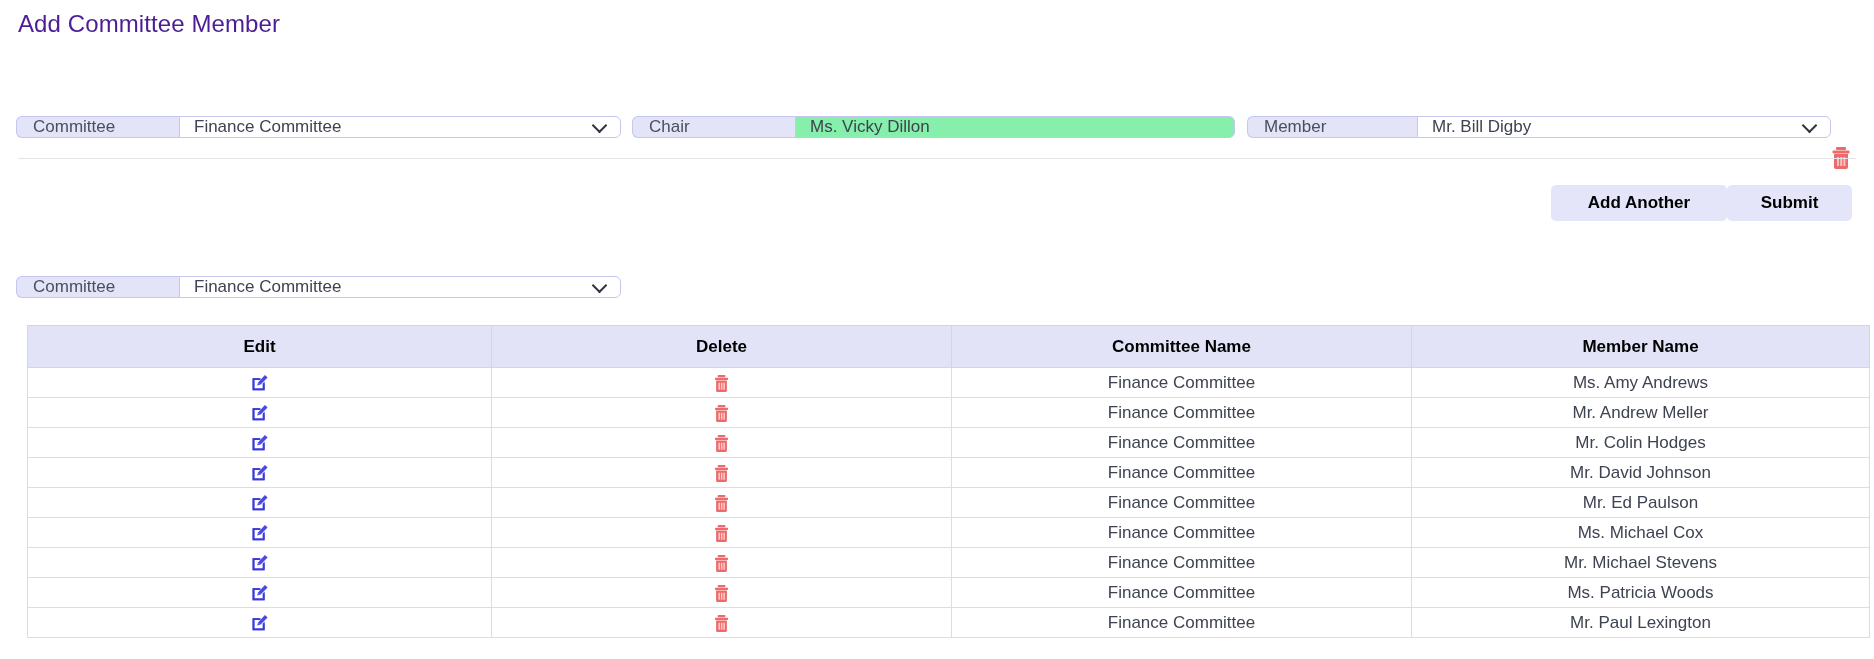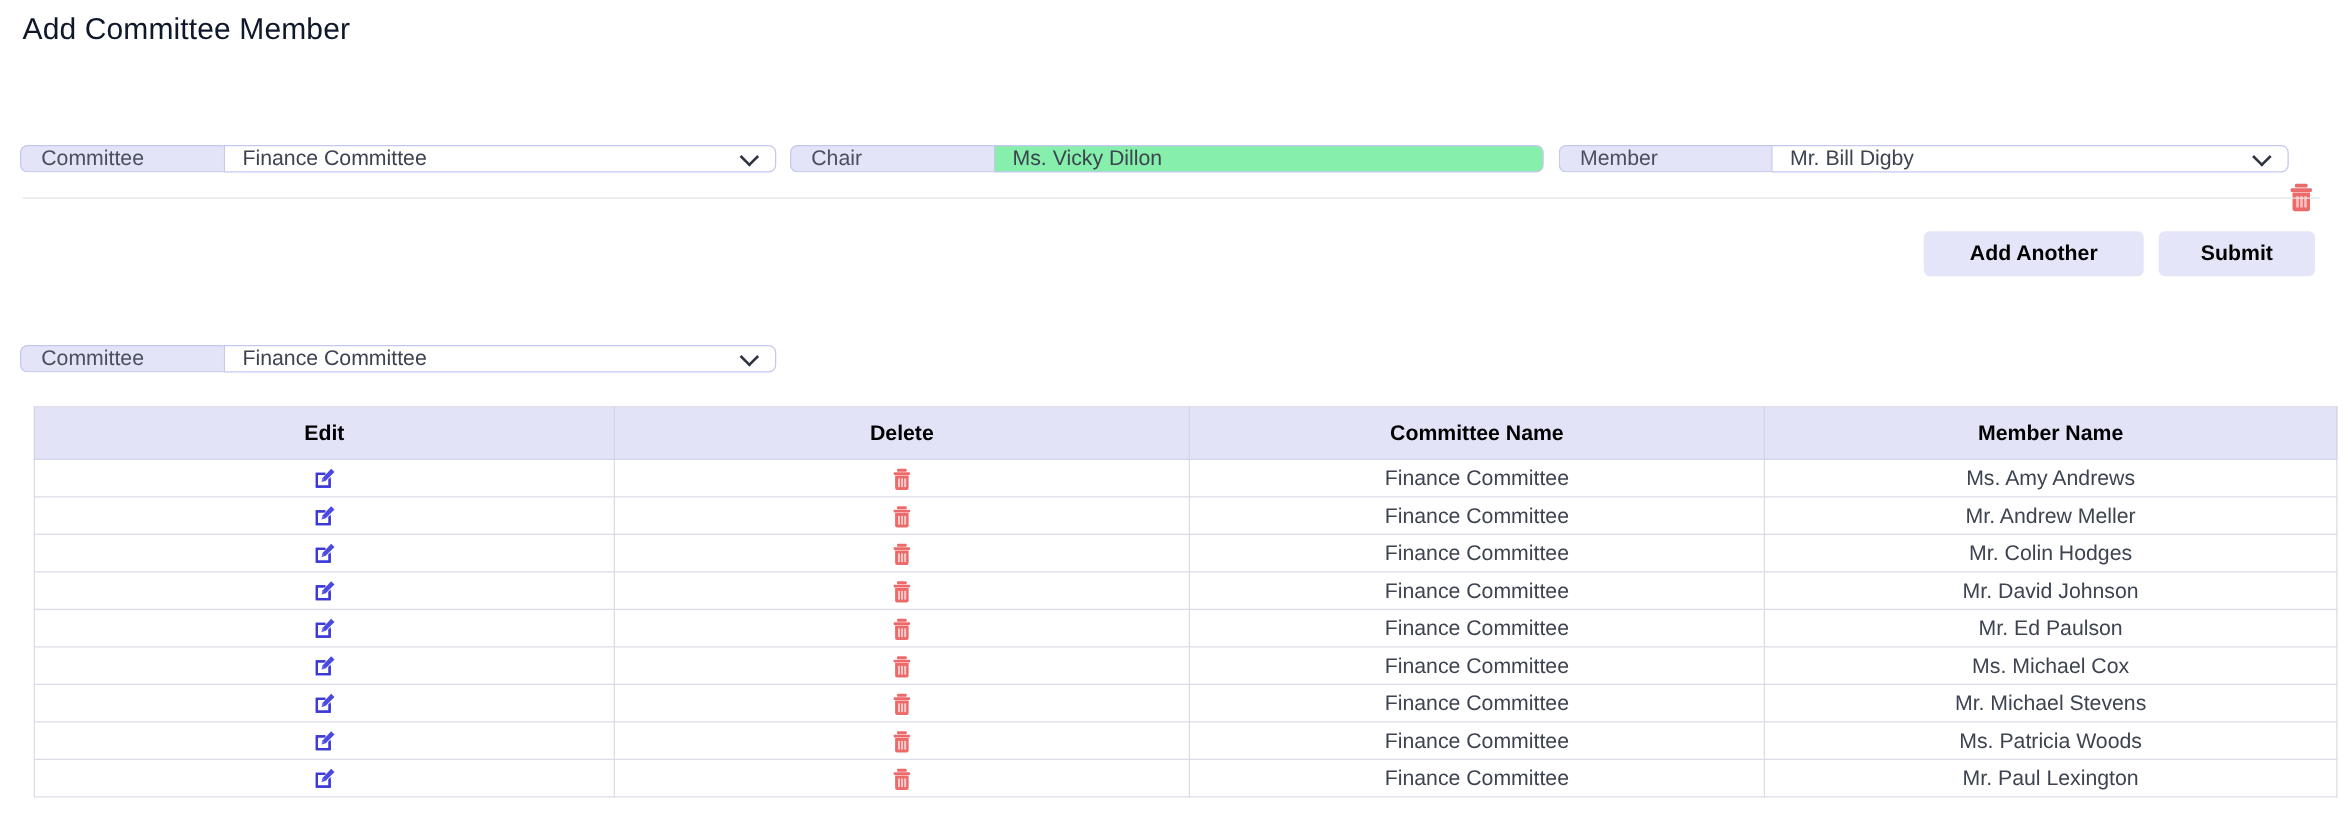--- a/index.html
+++ b/index.html
@@ -17,21 +17,21 @@
 
   .page { position: relative; width: 1874px; height: 659px; }
 
   
   .page-title {
     position: absolute;
     left: 18px;
     top: 10px;
     font-size: 24px;
     font-weight: 400;
-    color: #0f172a;
+    color: #4c1d95;
     letter-spacing: 0.1px;
     white-space: nowrap;
   }
 
   
   .form-row {
     position: absolute;
     left: 0px;
     top: 78px;
     width: 1874px;
@@ -131,21 +131,20 @@
     height: 1px;
     background: #e4e4e8;
   }
 
   
   .actions {
     position: absolute;
     right: 22px;
     top: 185px;
     display: flex;
-    gap: 12px;
   }
   .btn {
     background: #e4e5f9;
     border: none;
     border-radius: 5px;
     padding: 8px 22px;
     font-family: "Liberation Sans", sans-serif;
     font-size: 17px;
     font-weight: bold;
     color: #000000;

